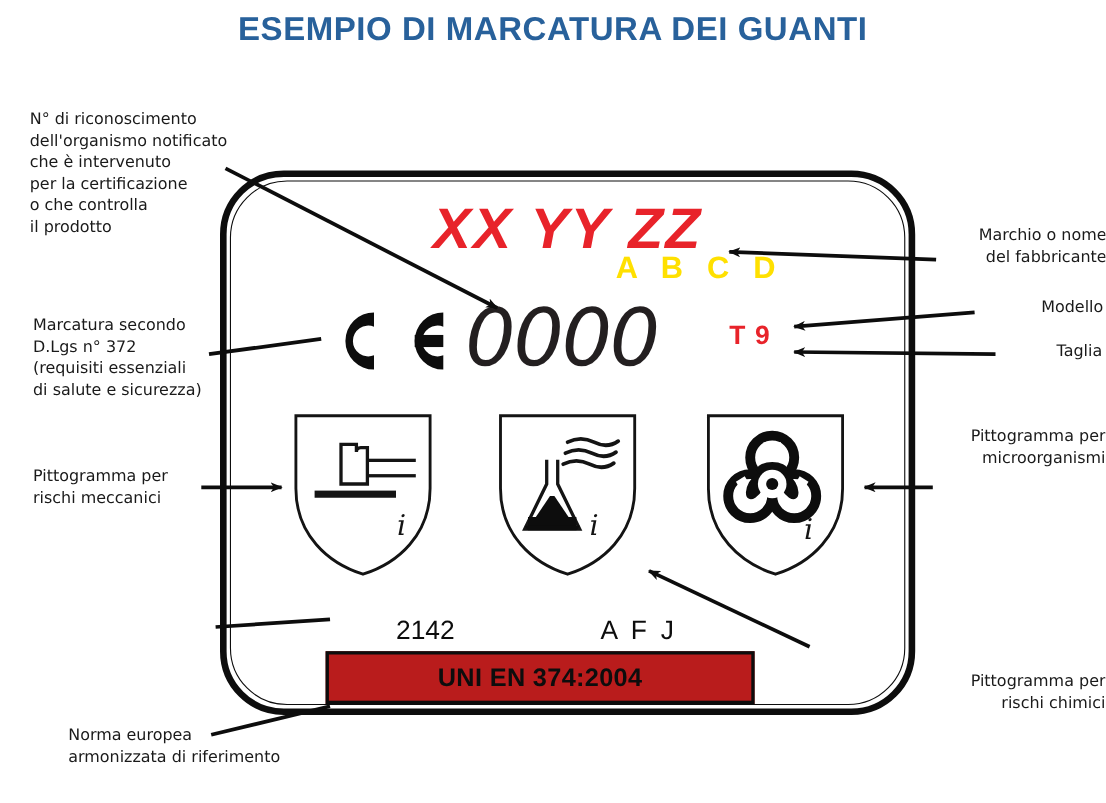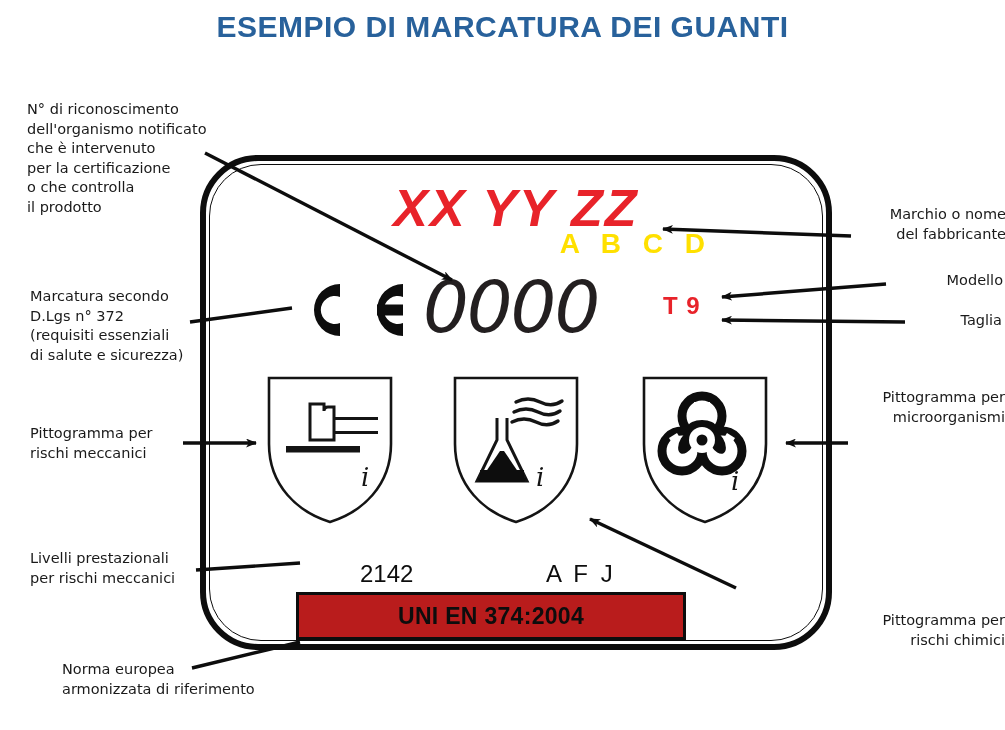--- a/index.html
+++ b/index.html
@@ -299,22 +299,20 @@
 il prodotto</div>
 
   <div class="annot" style="left:30px; top:287px; width:185px;">Marcatura secondo
 D.Lgs n° 372
 (requisiti essenziali
 di salute e sicurezza)</div>
 
   <div class="annot" style="left:30px; top:424px; width:180px;">Pittogramma per
 rischi meccanici</div>
 
-  <div class="annot" style="left:30px; top:549px; width:190px;">Livelli prestazionali
-per rischi meccanici</div>
 
   <div class="annot" style="left:62px; top:660px; width:280px;">Norma europea
 armonizzata di riferimento</div>
 
   <div class="annot right" style="left:858px; top:205px; width:148px;">Marchio o nome
 del fabbricante</div>
 
   <div class="annot right" style="left:893px; top:271px; width:110px;">Modello</div>
 
   <div class="annot right" style="left:912px; top:311px; width:90px;">Taglia</div>

